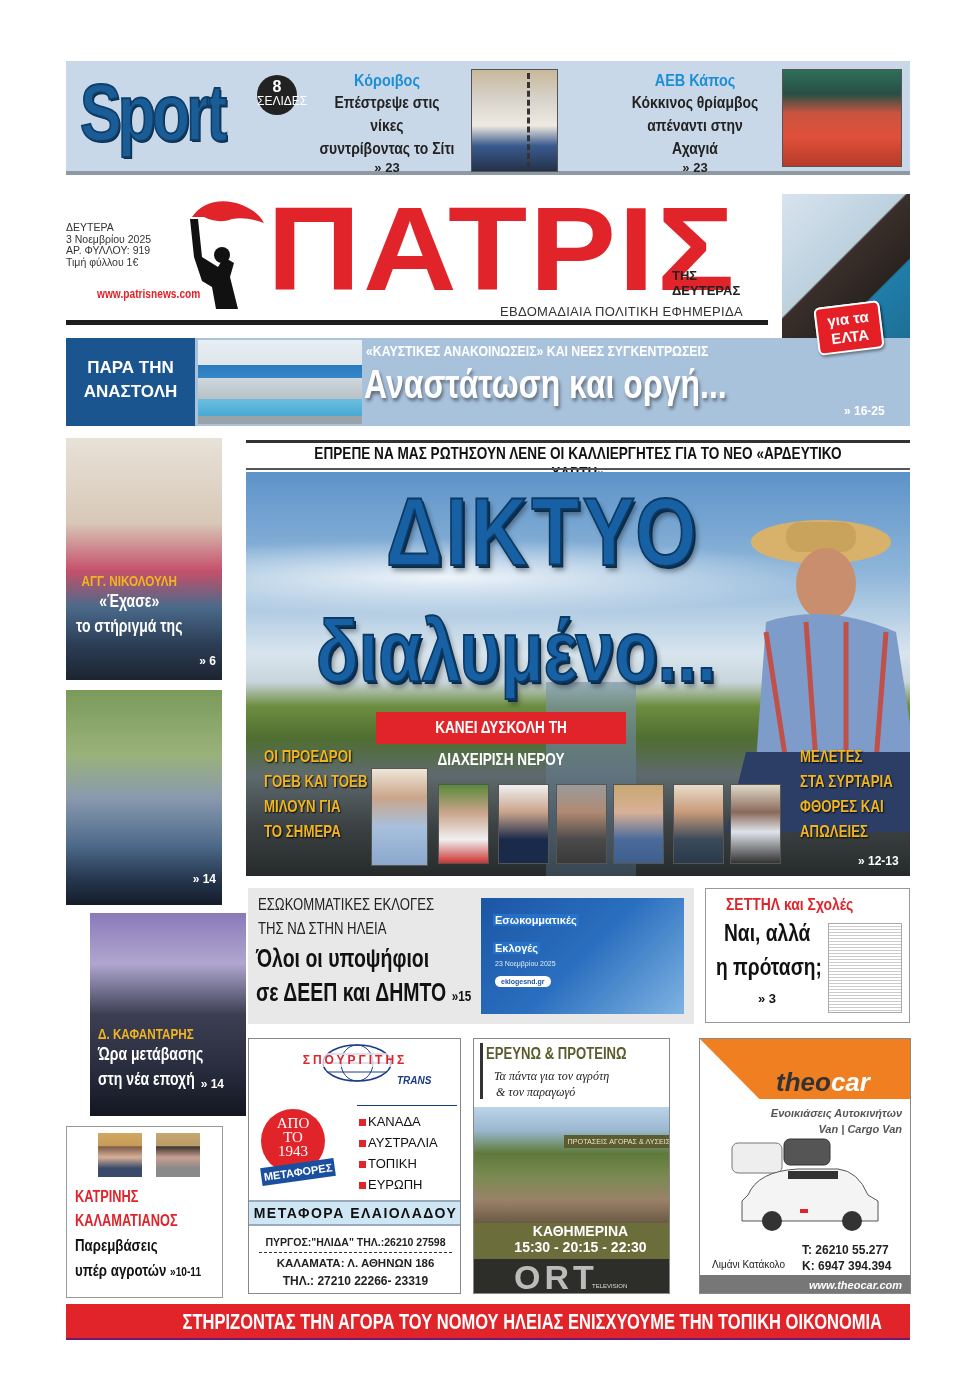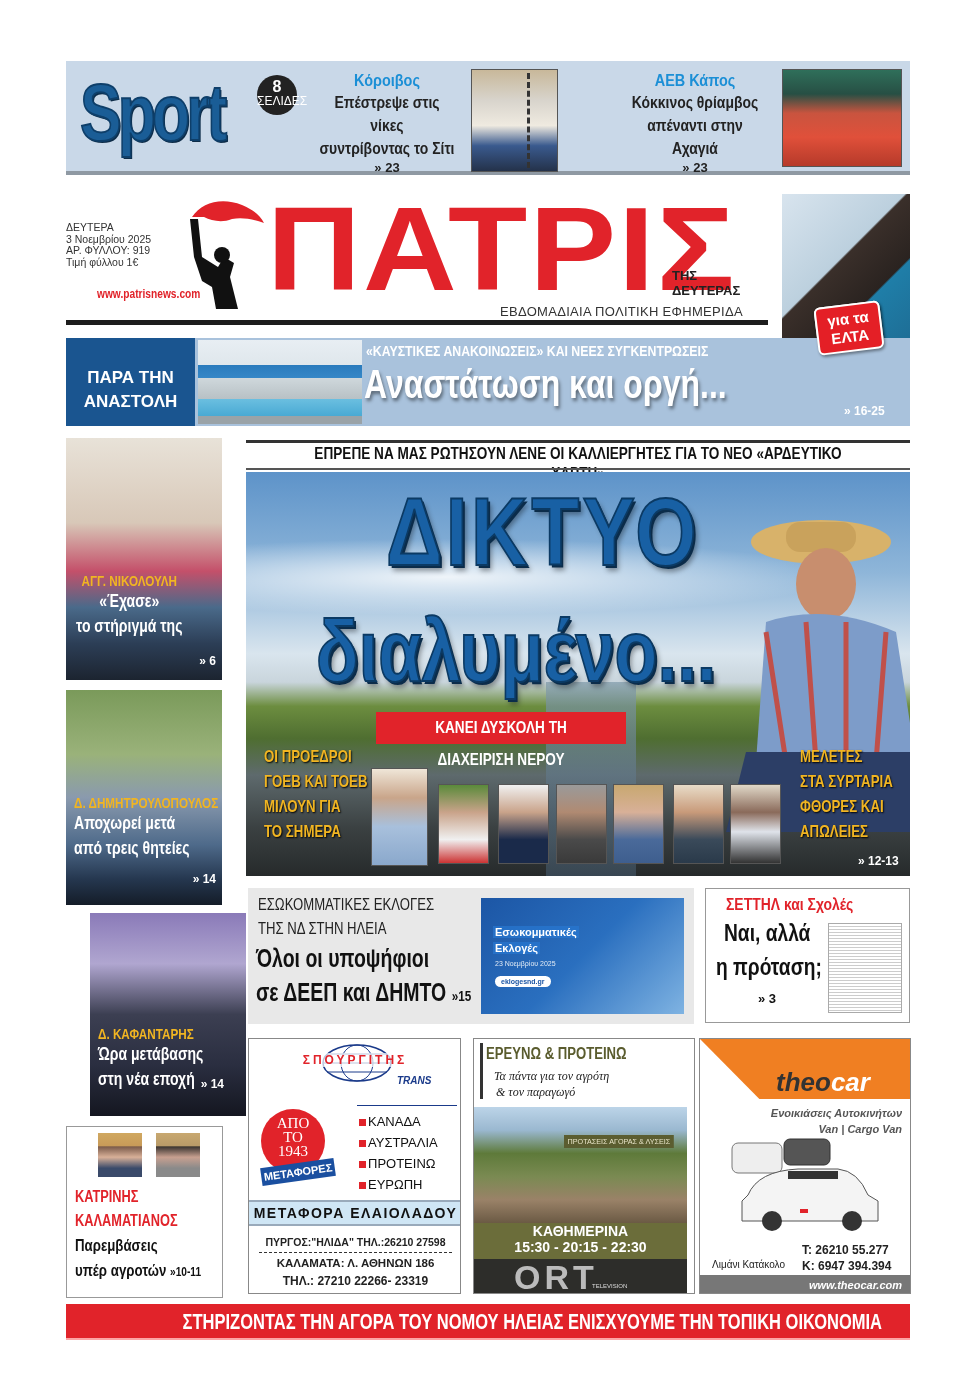--- a/index.html
+++ b/index.html
@@ -26,21 +26,21 @@
   .torch-fig { left: 172px; top: 197px; width: 95px; height: 115px; }
   .brand { left: 267px; top: 190px; font-size: 118px; font-weight: bold; color: #e1232a; letter-spacing: 2px; transform: scaleX(1.1); transform-origin: left top; line-height: 118px; }
   .brand-sub { left: 672px; top: 268px; font-size: 13px; font-weight: bold; color: #222; line-height: 15px; }
   .tagline { left: 500px; top: 304px; font-size: 13px; color: #333; letter-spacing: 0.3px; }
   .mast-rule { left: 66px; top: 320px; width: 702px; height: 5px; background: #1d1d1d; }
   .elta-photo { left: 782px; top: 194px; width: 128px; height: 145px; background: linear-gradient(135deg,#d8e4ee 0%,#bcd0de 45%,#3a2f2a 46%,#2a2320 70%,#1f7ea8 71%,#1e6e96 100%); }
   .elta-badge { left: 816px; top: 304px; width: 66px; height: 48px; background: #e41f26; border-radius: 6px; border: 2px solid #fff; color: #fff; text-align: center; font-weight: bold; font-size: 15px; line-height: 18px; padding-top: 4px; transform: rotate(-7deg); box-shadow: 1px 2px 3px rgba(0,0,0,0.4); }
 
   
   .banner { left: 66px; top: 338px; width: 844px; height: 88px; background: #a9c2dc; }
-  .banner-label { left: 0; top: 0; width: 129px; height: 88px; background: #1a5590; color: #fff; text-align: center; font-weight: bold; font-size: 17px; line-height: 24px; padding-top: 28px; }
+  .banner-label { left: 0; top: 0; width: 129px; height: 88px; background: #1a5590; color: #fff; text-align: center; font-weight: bold; font-size: 17px; line-height: 24px; padding-top: 18px; }
   .banner-photo { left: 132px; top: 2px; width: 164px; height: 84px; background: linear-gradient(180deg,#e8eef3 0%,#dfe7ec 30%,#2a7bbd 30%,#3587c7 45%,#cfd8dc 45%,#b8c1c5 70%,#6bbfe0 70%,#4aaad4 90%,#9aa3a8 90%); }
   .banner-kicker { left: 300px; top: 4px; color: #fff; font-size: 15px; font-weight: bold; transform: scaleX(0.82); transform-origin:left; }
   .banner-title { left: 298px; top: 24px; color: #fff; font-size: 40px; font-weight: bold; transform: scaleX(0.8); transform-origin:left; text-shadow: 2px 3px 4px rgba(0,0,0,0.45); }
   .banner-ref { left: 778px; top: 66px; color: #fff; font-size: 12px; font-weight: bold; }
 
   
   .rail-card { left: 66px; width: 156px; overflow: hidden; color: #fff; }
   .rail-kicker { color: #f1b522; font-size: 15px; font-weight: bold; transform: scaleX(0.78); transform-origin:left; white-space: nowrap; }
   .rail-title { font-size: 18px; font-weight: bold; line-height: 25px; transform: scaleX(0.78); transform-origin:left; white-space: nowrap; }
   .rail-ref { font-size: 12px; font-weight: bold; position: absolute; right: 6px; }
@@ -65,21 +65,21 @@
   .el-k { left: 10px; font-size: 16px; color: #222; transform: scaleX(0.82); transform-origin:left; white-space: nowrap; }
   .el-t { left: 8px; font-size: 25px; font-weight: bold; color: #111; transform: scaleX(0.78); transform-origin:left; white-space: nowrap; }
   .el-ad { left: 233px; top: 10px; width: 203px; height: 116px; background: linear-gradient(135deg,#1c56a5 0%,#2a6fbf 50%,#7fb3e2 100%); color: #fff; }
   .el-ad .t { position:absolute; left: 12px; font-size: 11px; font-weight: bold; background: rgba(40,120,210,0.7); padding: 0 2px; }
   .el-ad .d { position:absolute; left: 14px; top: 62px; font-size: 7px; color:#e0eaf5; }
   .el-ad .u { position:absolute; left: 14px; top: 78px; font-size: 7px; font-weight:bold; background:#fff; color:#1c56a5; border-radius: 8px; padding: 2px 6px; }
   .setthl { left: 705px; top: 888px; width: 205px; height: 135px; border: 1px solid #999; background: #fff; }
 
   
   .ad { top: 1038px; height: 256px; border: 1px solid #888; background: #fff; overflow: hidden; }
-  .footer-banner { left: 66px; top: 1304px; width: 844px; height: 36px; background: #e1232a; border-bottom: 2px solid #fca5a5; color: #fff; text-align: center; font-size: 22px; font-weight: bold; line-height: 36px; }
+  .footer-banner { left: 66px; top: 1304px; width: 844px; height: 36px; background: #e1232a; border-bottom: 2px solid #701a75; color: #fff; text-align: center; font-size: 22px; font-weight: bold; line-height: 36px; }
   .footer-banner span { display:inline-block; transform: scaleX(0.75); white-space: nowrap; }
 </style>
 </head>
 <body>
 
 <div class="abs sport">
   <div class="abs sport-logo">Sport</div>
   <div class="abs pages-badge">
     <span class="n">8</span>
     <span class="l">ΣΕΛΙΔΕΣ</span>
@@ -145,25 +145,20 @@
 <div class="abs rail-card" style="top:438px;height:242px;background:linear-gradient(180deg,#e8e2d8 0%,#d8c8b8 35%,#c4506a 55%,#4a6a8a 70%,#2c3e56 85%,#1c2430 100%);text-align:center;">
   <div class="abs" style="left:10px;top:134px;">
     <div class="rail-kicker">ΑΓΓ. ΝΙΚΟΛΟΥΛΗ</div>
     <div class="rail-title">«Έχασε»</div>
     <div class="rail-title">το στήριγμά της</div>
   </div>
   <div class="rail-ref" style="top:216px;">» 6</div>
 </div>
 
 <div class="abs rail-card" style="top:690px;height:215px;background:linear-gradient(180deg,#7a9a5a 0%,#9ab27a 30%,#8a9aae 50%,#4e6a8a 72%,#25374f 88%,#141c28 100%);">
-  <div class="abs" style="left:8px;top:104px;">
-    <div class="rail-kicker">Δ. ΔΗΜΗΤΡΟΥΛΟΠΟΥΛΟΣ</div>
-    <div class="rail-title">Αποχωρεί μετά</div>
-    <div class="rail-title">από τρεις θητείες</div>
-  </div>
   <div class="rail-ref" style="top:182px;">» 14</div>
 </div>
 
 <div class="abs rail-card" style="top:913px;height:203px;background:linear-gradient(180deg,#8a7ab8 0%,#b0a6d0 25%,#3c3f52 50%,#2a2e40 75%,#141620 100%);margin-left:24px;">
   <div class="abs" style="left:8px;top:112px;">
     <div class="rail-kicker">Δ. ΚΑΦΑΝΤΑΡΗΣ</div>
     <div class="rail-title">Ώρα μετάβασης</div>
     <div class="rail-title">στη νέα εποχή</div>
   </div>
   <div class="rail-ref" style="top:164px;right:22px;">» 14</div>
@@ -218,21 +213,21 @@
   <div class="face" style="left:484px;top:312px;width:51px;height:80px;background:linear-gradient(180deg,#e0d8c8 0%,#8a6a5a 35%,#dfe3ea 60%,#333 100%);"></div>
   <div class="abs hero-ref">» 12-13</div>
 </div>
 
 <div class="abs elections">
   <div class="abs el-k" style="top:8px;">ΕΣΩΚΟΜΜΑΤΙΚΕΣ ΕΚΛΟΓΕΣ</div>
   <div class="abs el-k" style="top:32px;">ΤΗΣ ΝΔ ΣΤΗΝ ΗΛΕΙΑ</div>
   <div class="abs el-t" style="top:56px;">Όλοι οι υποψήφιοι</div>
   <div class="abs el-t" style="top:90px;"><span>σε ΔΕΕΠ και ΔΗΜΤΟ</span> <span style="font-size:15px;">»15</span></div>
   <div class="abs el-ad">
-    <div class="t" style="top:28px;">Εσωκομματικές</div>
+    <div class="t" style="top:16px;">Εσωκομματικές</div>
     <div class="t" style="top:44px;">Εκλογές</div>
     <div class="d">23 Νοεμβρίου 2025</div>
     <div class="u">eklogesnd.gr</div>
   </div>
 </div>
 
 <div class="abs setthl">
   <div class="abs" style="left:20px;top:6px;color:#e1232a;font-size:17px;font-weight:bold;transform:scaleX(0.82);transform-origin:left;white-space:nowrap;">ΣΕΤΤΗΛ και Σχολές</div>
   <div class="abs" style="left:18px;top:30px;color:#111;font-size:24px;font-weight:bold;transform:scaleX(0.8);transform-origin:left;white-space:nowrap;">Ναι, αλλά</div>
   <div class="abs" style="left:10px;top:64px;color:#111;font-size:24px;font-weight:bold;transform:scaleX(0.8);transform-origin:left;white-space:nowrap;">η πρόταση;</div>
@@ -253,31 +248,31 @@
   <div class="abs" style="left:108px;top:66px;width:100px;border-top:1px solid #1a3a8a;"></div>
   <div class="abs" style="left:12px;top:70px;width:64px;height:64px;border-radius:50%;background:#e1232a;color:#fff;text-align:center;font-family:'Liberation Serif',serif;font-size:15px;line-height:14px;padding-top:7px;">
     <div>ΑΠΟ</div>
     <div>ΤΟ</div>
     <div>1943</div>
   </div>
   <div class="abs" style="left:12px;top:124px;width:74px;height:18px;background:#1a4fa0;color:#fff;font-size:11px;font-weight:bold;text-align:center;line-height:18px;transform:rotate(-8deg);">ΜΕΤΑΦΟΡΕΣ</div>
   <div class="abs" style="left:110px;top:72px;font-size:13px;line-height:21px;color:#111;">
     <div><span style="display:inline-block;width:7px;height:7px;background:#e1232a;margin-right:2px;"></span><span>ΚΑΝΑΔΑ</span></div>
     <div><span style="display:inline-block;width:7px;height:7px;background:#e1232a;margin-right:2px;"></span><span>ΑΥΣΤΡΑΛΙΑ</span></div>
-    <div><span style="display:inline-block;width:7px;height:7px;background:#e1232a;margin-right:2px;"></span><span>ΠΡΟΤΕΙΝΩ</span></div>
+    <div><span style="display:inline-block;width:7px;height:7px;background:#e1232a;margin-right:2px;"></span><span>ΤΟΠΙΚΗ</span></div>
     <div><span style="display:inline-block;width:7px;height:7px;background:#e1232a;margin-right:2px;"></span><span>ΕΥΡΩΠΗ</span></div>
   </div>
   <div class="abs" style="left:0;top:161px;width:213px;height:26px;background:#cfe6f5;border-top:2px solid #9ab;border-bottom:2px solid #9ab;text-align:center;font-size:14px;font-weight:bold;letter-spacing:1.5px;line-height:22px;color:#111;">ΜΕΤΑΦΟΡΑ ΕΛΑΙΟΛΑΔΟΥ</div>
   <div class="abs" style="left:0;top:197px;width:213px;text-align:center;font-size:10.5px;font-weight:bold;color:#222;">ΠΥΡΓΟΣ:"ΗΛΙΔΑ" ΤΗΛ.:26210 27598</div>
   <div class="abs" style="left:10px;top:213px;width:193px;border-top:1px dashed #333;"></div>
   <div class="abs" style="left:0;top:218px;width:213px;text-align:center;font-size:11.5px;font-weight:bold;color:#222;">ΚΑΛΑΜΑΤΑ: Λ. ΑΘΗΝΩΝ 186</div>
   <div class="abs" style="left:0;top:235px;width:213px;text-align:center;font-size:12px;font-weight:bold;color:#222;">ΤΗΛ.: 27210 22266- 23319</div>
 </div>
 
-<div class="abs ad" style="left:473px;width:222px;">
+<div class="abs ad" style="left:473px;width:197px;">
   <div class="abs" style="left:6px;top:4px;width:3px;height:56px;background:#333;"></div>
   <div class="abs" style="left:12px;top:6px;color:#5a5c2e;font-size:16px;font-weight:bold;transform:scaleX(0.82);transform-origin:left;white-space:nowrap;">ΕΡΕΥΝΩ &amp; ΠΡΟΤΕΙΝΩ</div>
   <div class="abs" style="left:20px;top:30px;color:#222;font-size:12px;font-style:italic;font-family:'Liberation Serif',serif;">Τα πάντα για τον αγρότη</div>
   <div class="abs" style="left:22px;top:46px;color:#222;font-size:12px;font-style:italic;font-family:'Liberation Serif',serif;">&amp; τον παραγωγό</div>
   <div class="abs" style="left:0;top:68px;width:213px;height:116px;background:linear-gradient(180deg,#bcd4e8 0%,#9ab8d0 20%,#5e7a3a 40%,#7a8a52 60%,#9a8268 80%,#6b5a44 100%);"></div>
   <div class="abs" style="left:90px;top:96px;background:#5b5d30;color:#e8e4c8;font-size:8px;padding:2px 4px;transform:scaleX(0.9);transform-origin:left;white-space:nowrap;">ΠΡΟΤΑΣΕΙΣ ΑΓΟΡΑΣ &amp; ΛΥΣΕΙΣ</div>
   <div class="abs" style="left:0;top:184px;width:213px;height:36px;background:#6b6d3a;color:#fff;text-align:center;">
     <div style="font-size:14px;font-weight:bold;line-height:16px;">ΚΑΘΗΜΕΡΙΝΑ</div>
     <div style="font-size:14px;font-weight:bold;line-height:17px;">15:30 - 20:15 - 22:30</div>
   </div>

